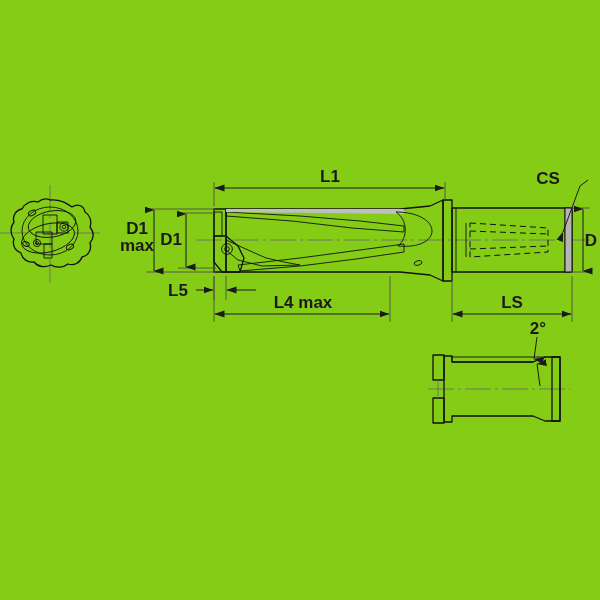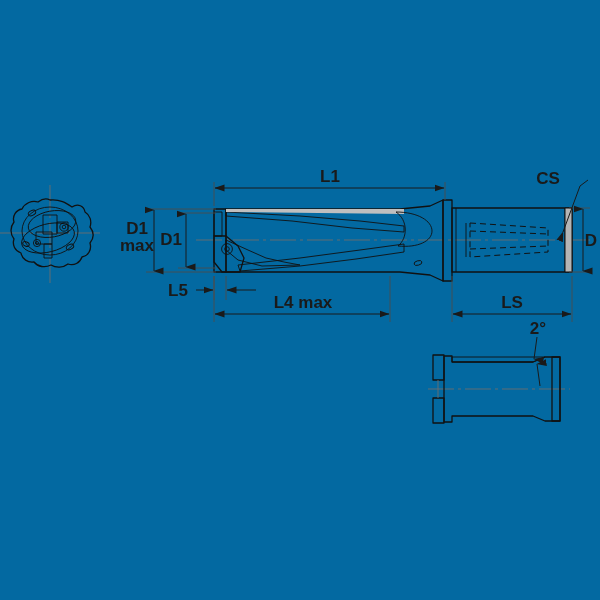--- a/index.html
+++ b/index.html
@@ -4,21 +4,21 @@
 <style>
   html, body {
     margin: 0;
     padding: 0;
     background: #ffffff;
   }
   #sheet {
     position: relative;
     width: 600px;
     height: 600px;
-    background: #0369a1;
+    background: #84cc16;
     font-family: "Liberation Sans", sans-serif;
     overflow: hidden;
   }
   #sheet svg {
     position: absolute;
     left: 0;
     top: 0;
   }
   .dimtext {
     font-family: "Liberation Sans", sans-serif;

